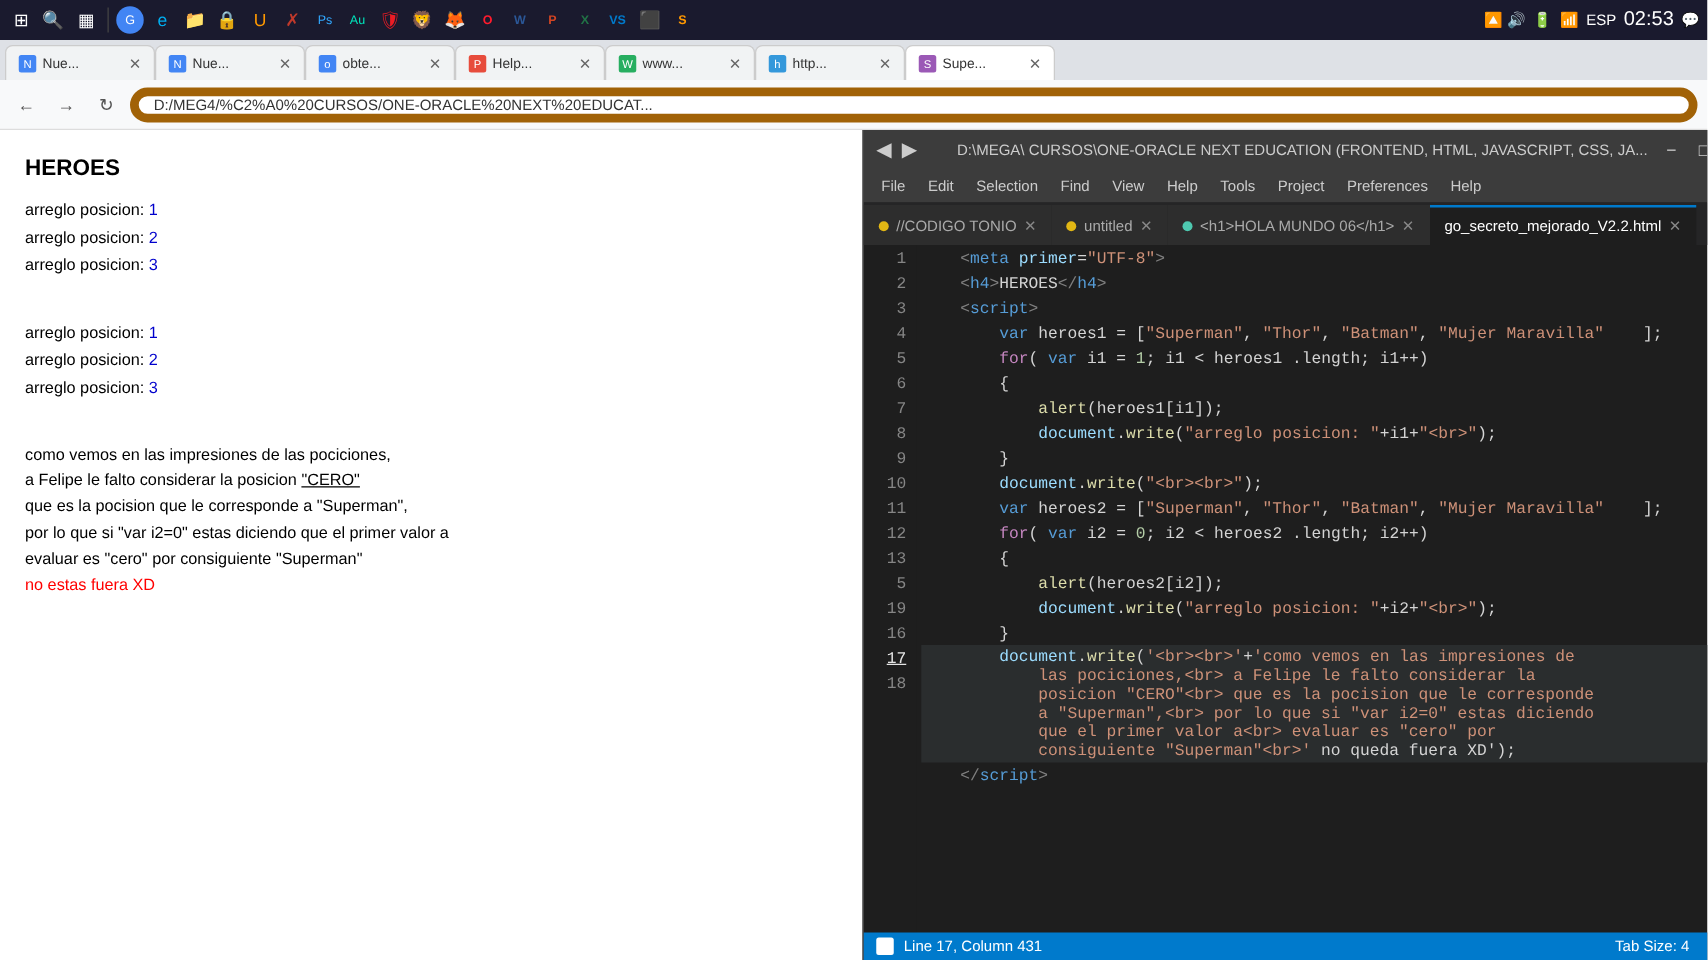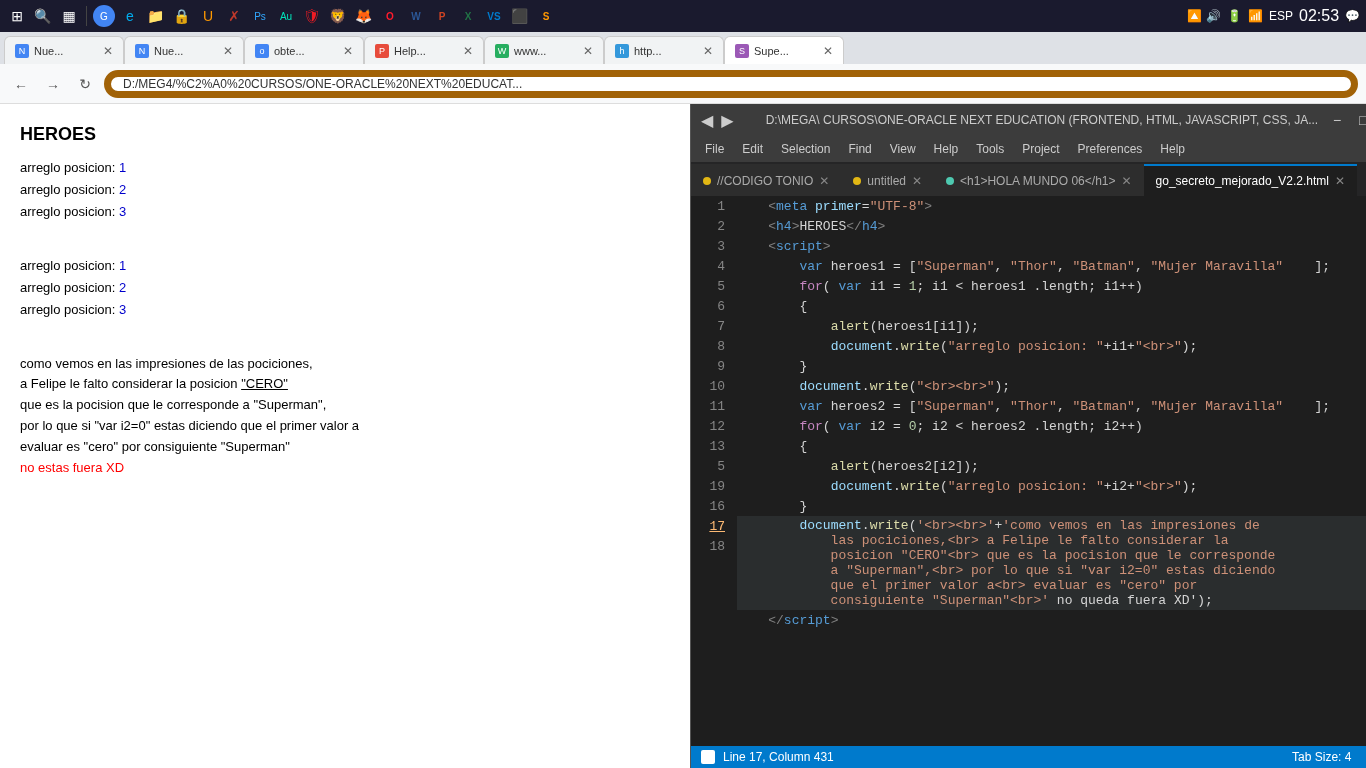--- a/index.html
+++ b/index.html
@@ -55,21 +55,21 @@
     .editor-tab:not(.active) { background: #2d2d2d; }
     .editor-tab .tab-dot { width: 8px; height: 8px; border-radius: 50%; background: #e2b714; flex-shrink: 0; }
     .editor-tab .tab-dot.green { background: #4ec9b0; }
     .editor-tab .tab-x { font-size: 12px; color: #888; cursor: pointer; }
     .editor-add-tab { width: 28px; height: 32px; display: flex; align-items: center; justify-content: center; color: #888; cursor: pointer; font-size: 16px; }
 
     
     .editor-body { display: flex; flex: 1; overflow: hidden; }
     .line-numbers { width: 42px; background: #1e1e1e; padding: 0; display: flex; flex-direction: column; flex-shrink: 0; }
     .line-num { height: 20px; display: flex; align-items: center; justify-content: flex-end; padding-right: 8px; font-size: 13px; color: #858585; font-family: 'Consolas', 'Courier New', monospace; }
-    .line-num.active { color: #fdba74; text-decoration: underline; }
+    .line-num.active { color: #e5e5e5; text-decoration: underline; }
     .code-area { flex: 1; overflow: auto; padding-left: 4px; }
     .code-line { height: 20px; display: flex; align-items: center; font-size: 13px; font-family: 'Consolas', 'Courier New', monospace; white-space: pre; color: #d4d4d4; }
     .code-line.active-line { background: #2a2d2e; }
 
     
     .tag { color: #808080; }
     .tag-name { color: #569cd6; }
     .attr { color: #9cdcfe; }
     .attr-val { color: #ce9178; }
     .keyword { color: #c586c0; }

